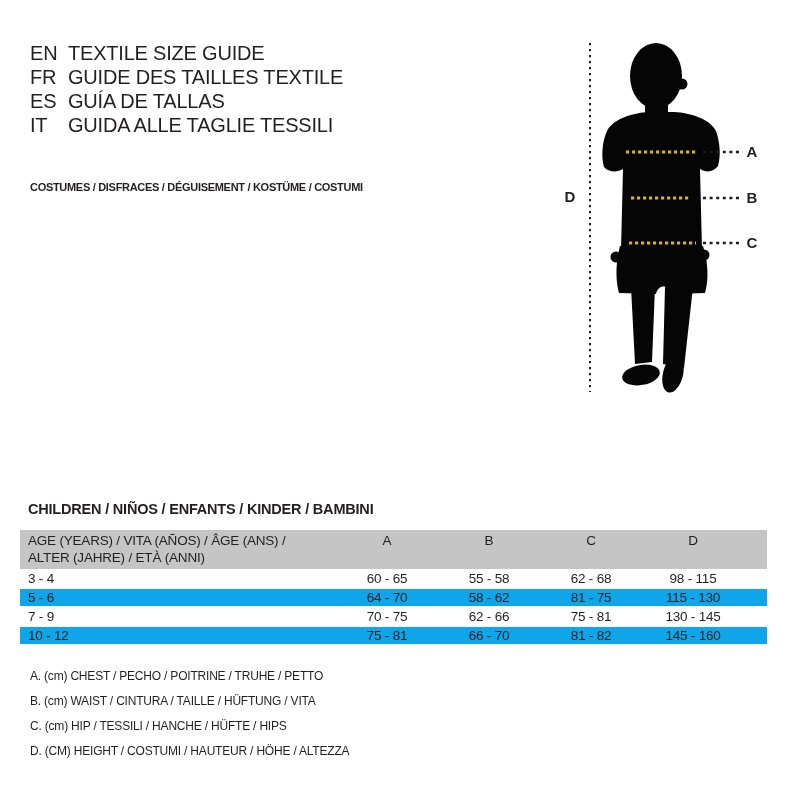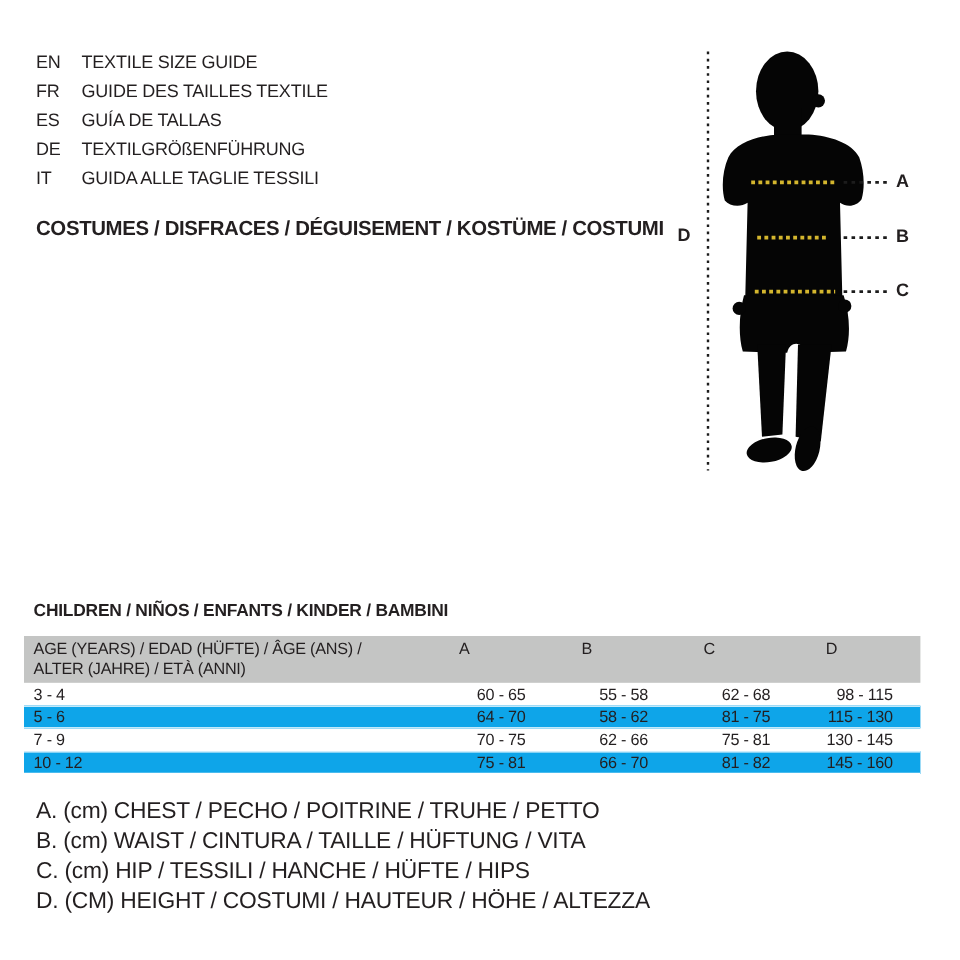--- a/index.html
+++ b/index.html
@@ -1,70 +1,66 @@
 <!DOCTYPE html>
 <html><head>
 <meta charset="utf-8">
 <style>
   html,body{margin:0;padding:0;background:#ffffff;}
   body{width:800px;height:800px;font-family:"Liberation Sans",sans-serif;color:#231f20;}
   .page{position:relative;width:800px;height:800px;overflow:hidden;background:#ffffff;}
 
   
   .lang-block{position:absolute;left:30px;top:41px;}
-  .lang-row{display:flex;line-height:24px;font-size:15px;letter-spacing:-0.2px;}
+  .lang-row{display:flex;line-height:24px;font-size:20px;letter-spacing:-0.2px;}
   .lang-code{width:38px;flex:none;}
 
   
-  .category-line{position:absolute;left:30px;top:181px;font-size:17px;font-weight:700;letter-spacing:-0.3px;}
+  .category-line{position:absolute;left:30px;top:181px;font-size:11px;font-weight:700;letter-spacing:-0.3px;}
 
   
   .figure{position:absolute;left:540px;top:20px;width:260px;height:390px;}
   .figure svg{position:absolute;left:0;top:0;width:260px;height:390px;}
   .m-label{position:absolute;width:18px;text-align:center;font-size:15px;font-weight:700;line-height:18px;}
   .m-label.a{left:203px;top:123px;}
   .m-label.b{left:203px;top:169px;}
   .m-label.c{left:203px;top:214px;}
   .m-label.d{left:21px;top:168px;}
 
   
   .table-title{position:absolute;left:28px;top:501px;font-size:14.5px;letter-spacing:-0.2px;font-weight:bold;}
   .size-table{position:absolute;left:20px;top:530px;width:747px;font-size:13.5px;letter-spacing:-0.2px;}
   .t-head{display:flex;background:#c4c5c4;padding:2px 0 3px;}
   .age-cell{width:316px;flex:none;padding-left:8px;box-sizing:border-box;}
   .t-head .age-cell div{line-height:17px;}
   .letter-cell{width:102px;flex:none;text-align:center;line-height:17px;}
   .t-row{display:flex;height:19px;align-items:center;}
-  .t-row .val{width:102px;flex:none;text-align:right;}
+  .t-row .val{width:102px;flex:none;text-align:center;}
   .t-row.alt{background:#0ea5e9;box-shadow:inset 0 1px 0 #ffffff, inset 0 -1px 0 #ffffff;}
 
   
-  .legend{position:absolute;left:30px;top:664px;font-size:19px;line-height:25px;letter-spacing:-0.2px;}
+  .legend{position:absolute;left:30px;top:664px;font-size:12px;line-height:25px;letter-spacing:-0.2px;}
 </style>
 </head>
 <body>
 
 <div class="page">
 
   <section class="lang-block">
     <div class="lang-row">
       <span class="lang-code">EN</span>
       <span class="lang-text">TEXTILE SIZE GUIDE</span>
     </div>
     <div class="lang-row">
       <span class="lang-code">FR</span>
       <span class="lang-text">GUIDE DES TAILLES TEXTILE</span>
     </div>
     <div class="lang-row">
       <span class="lang-code">ES</span>
       <span class="lang-text">GUÍA DE TALLAS</span>
-    </div>
-    <div class="lang-row">
-      <span class="lang-code">DE</span>
-      <span class="lang-text">TEXTILGRÖßENFÜHRUNG</span>
     </div>
     <div class="lang-row">
       <span class="lang-code">IT</span>
       <span class="lang-text">GUIDA ALLE TAGLIE TESSILI</span>
     </div>
   </section>
 
   <div class="category-line">COSTUMES / DISFRACES / DÉGUISEMENT / KOSTÜME / COSTUMI</div>
 
   <div class="figure">
@@ -104,21 +100,21 @@
     <div class="m-label b">B</div>
     <div class="m-label c">C</div>
     <div class="m-label d">D</div>
   </div>
 
   <div class="table-title">CHILDREN / NIÑOS / ENFANTS / KINDER / BAMBINI</div>
 
   <div class="size-table">
     <div class="t-head">
       <div class="age-cell">
-        <div>AGE (YEARS) / EDAD (HÜFTE) / ÂGE (ANS) /</div>
+        <div>AGE (YEARS) / VITA (AÑOS) / ÂGE (ANS) /</div>
         <div>ALTER (JAHRE) / ETÀ (ANNI)</div>
       </div>
       <div class="letter-cell">A</div>
       <div class="letter-cell">B</div>
       <div class="letter-cell">C</div>
       <div class="letter-cell">D</div>
     </div>
 
     <div class="t-row">
       <div class="age-cell">3 - 4</div>

